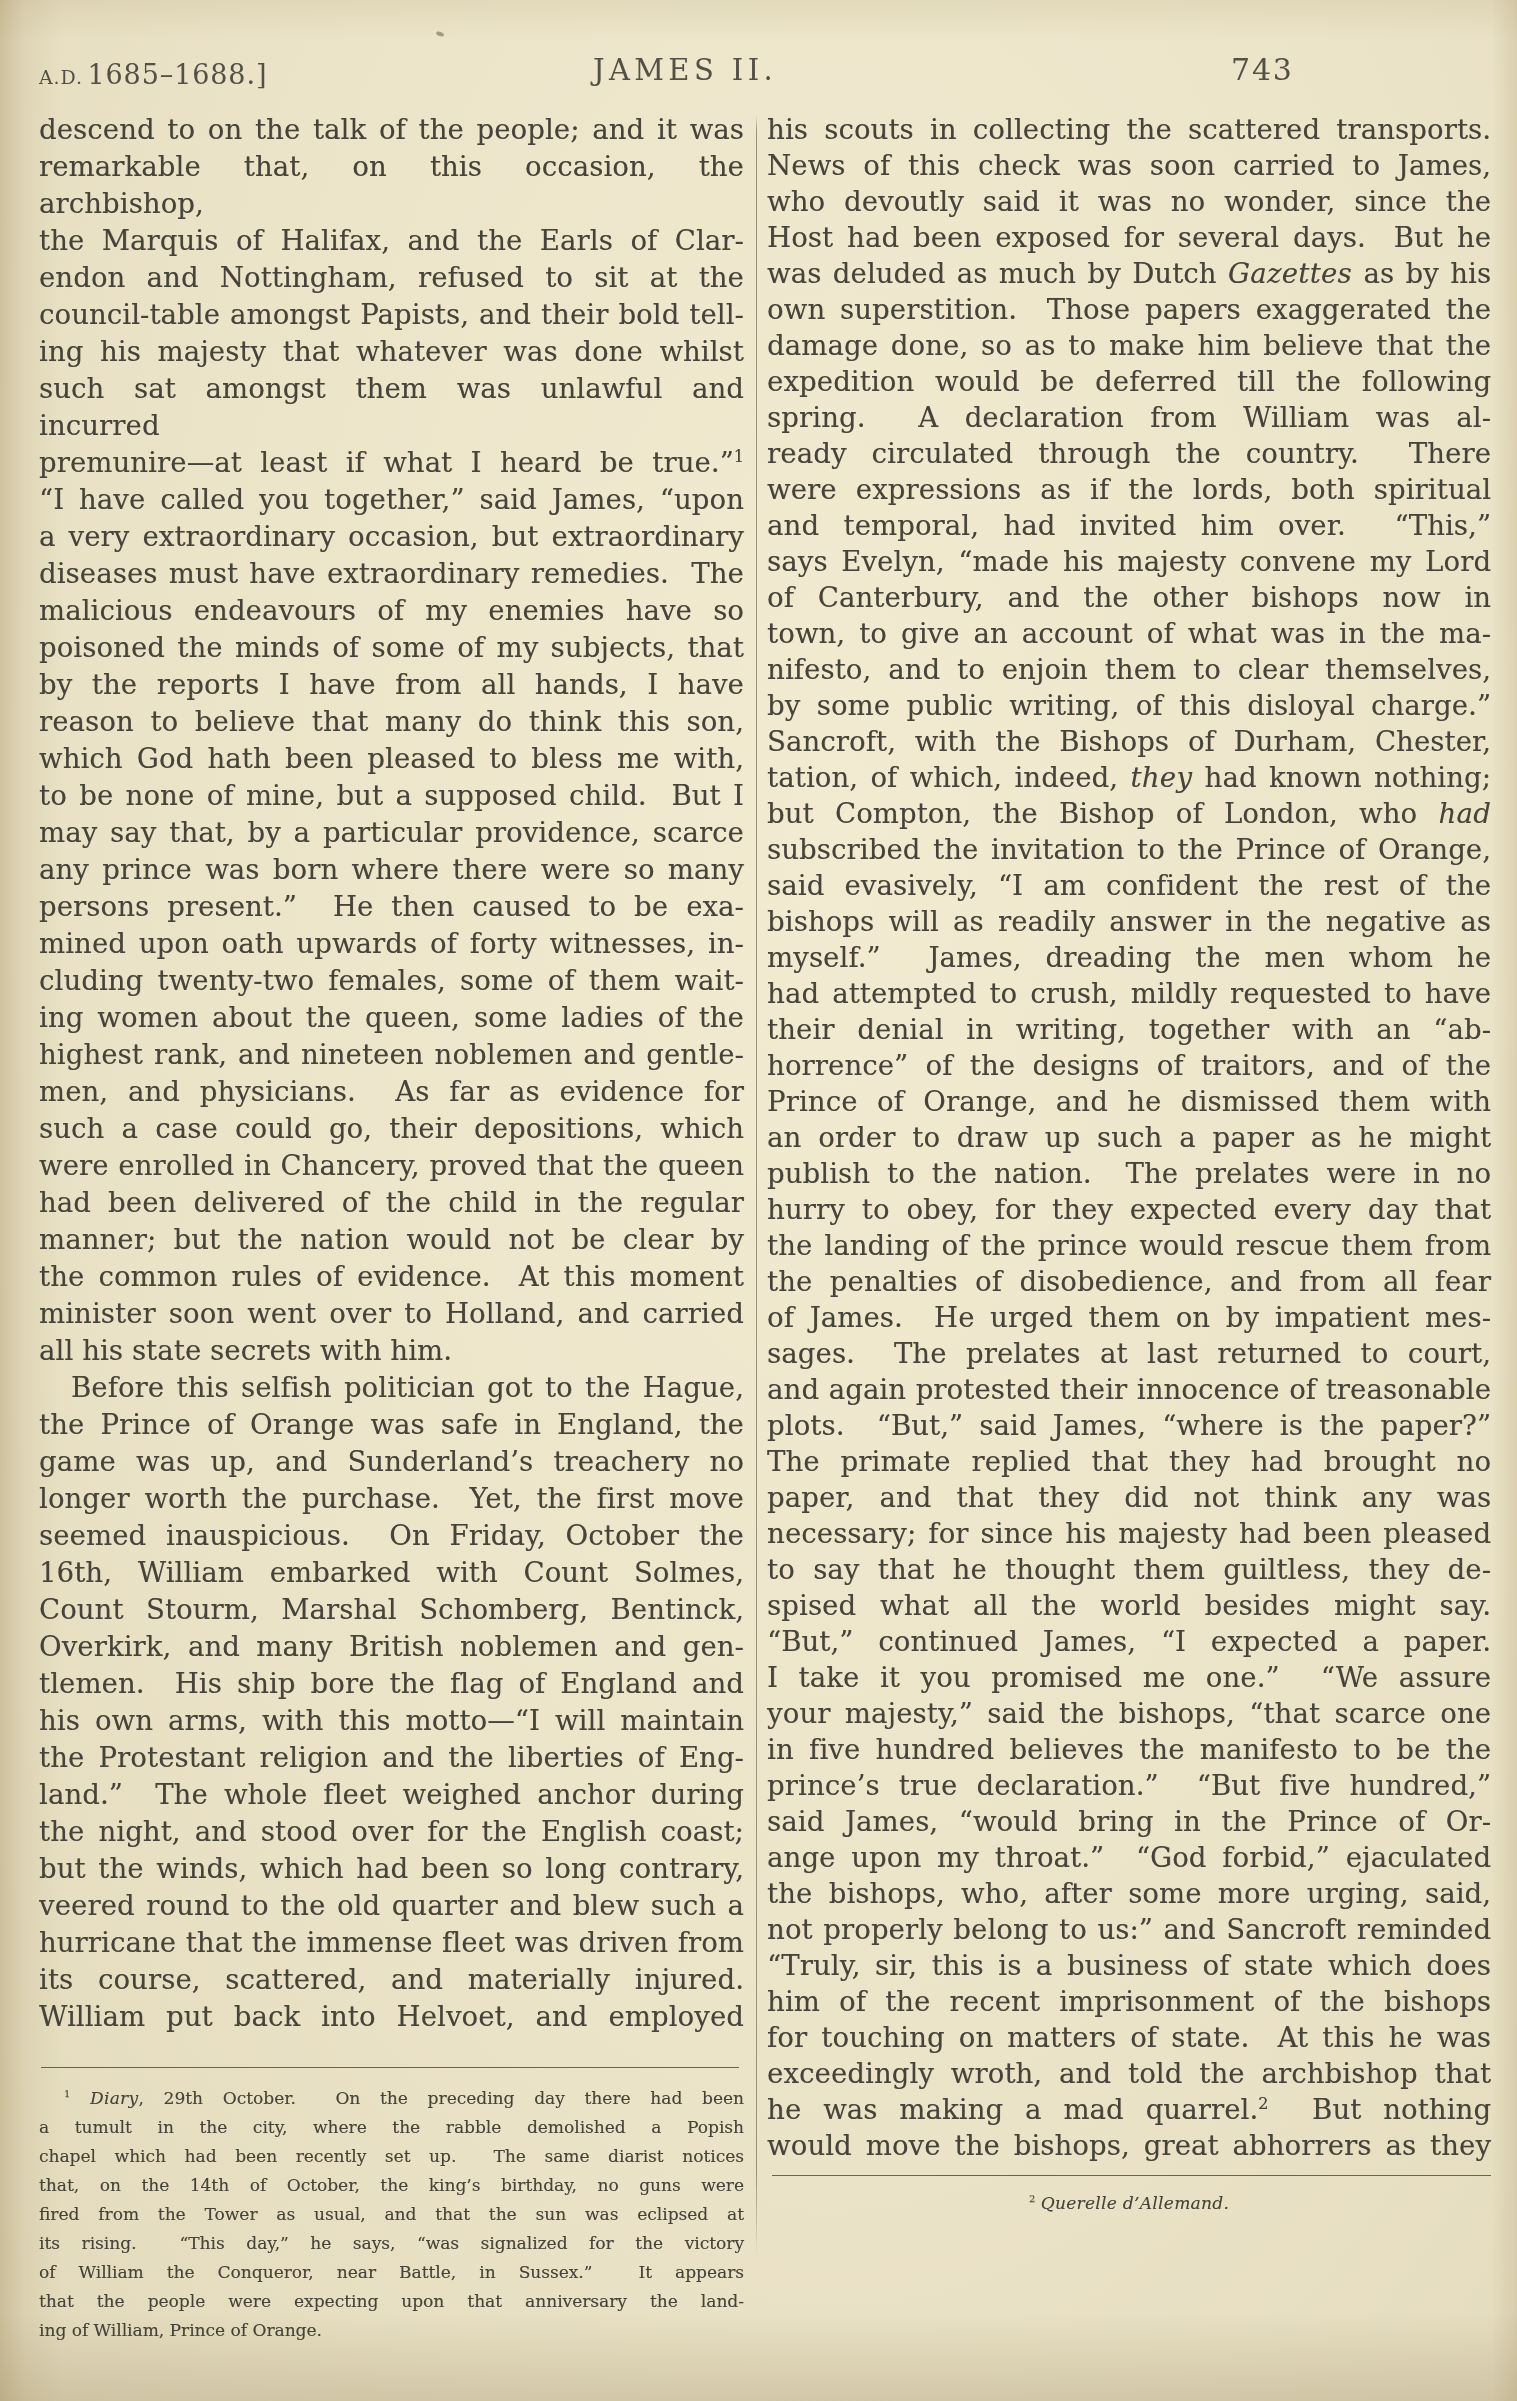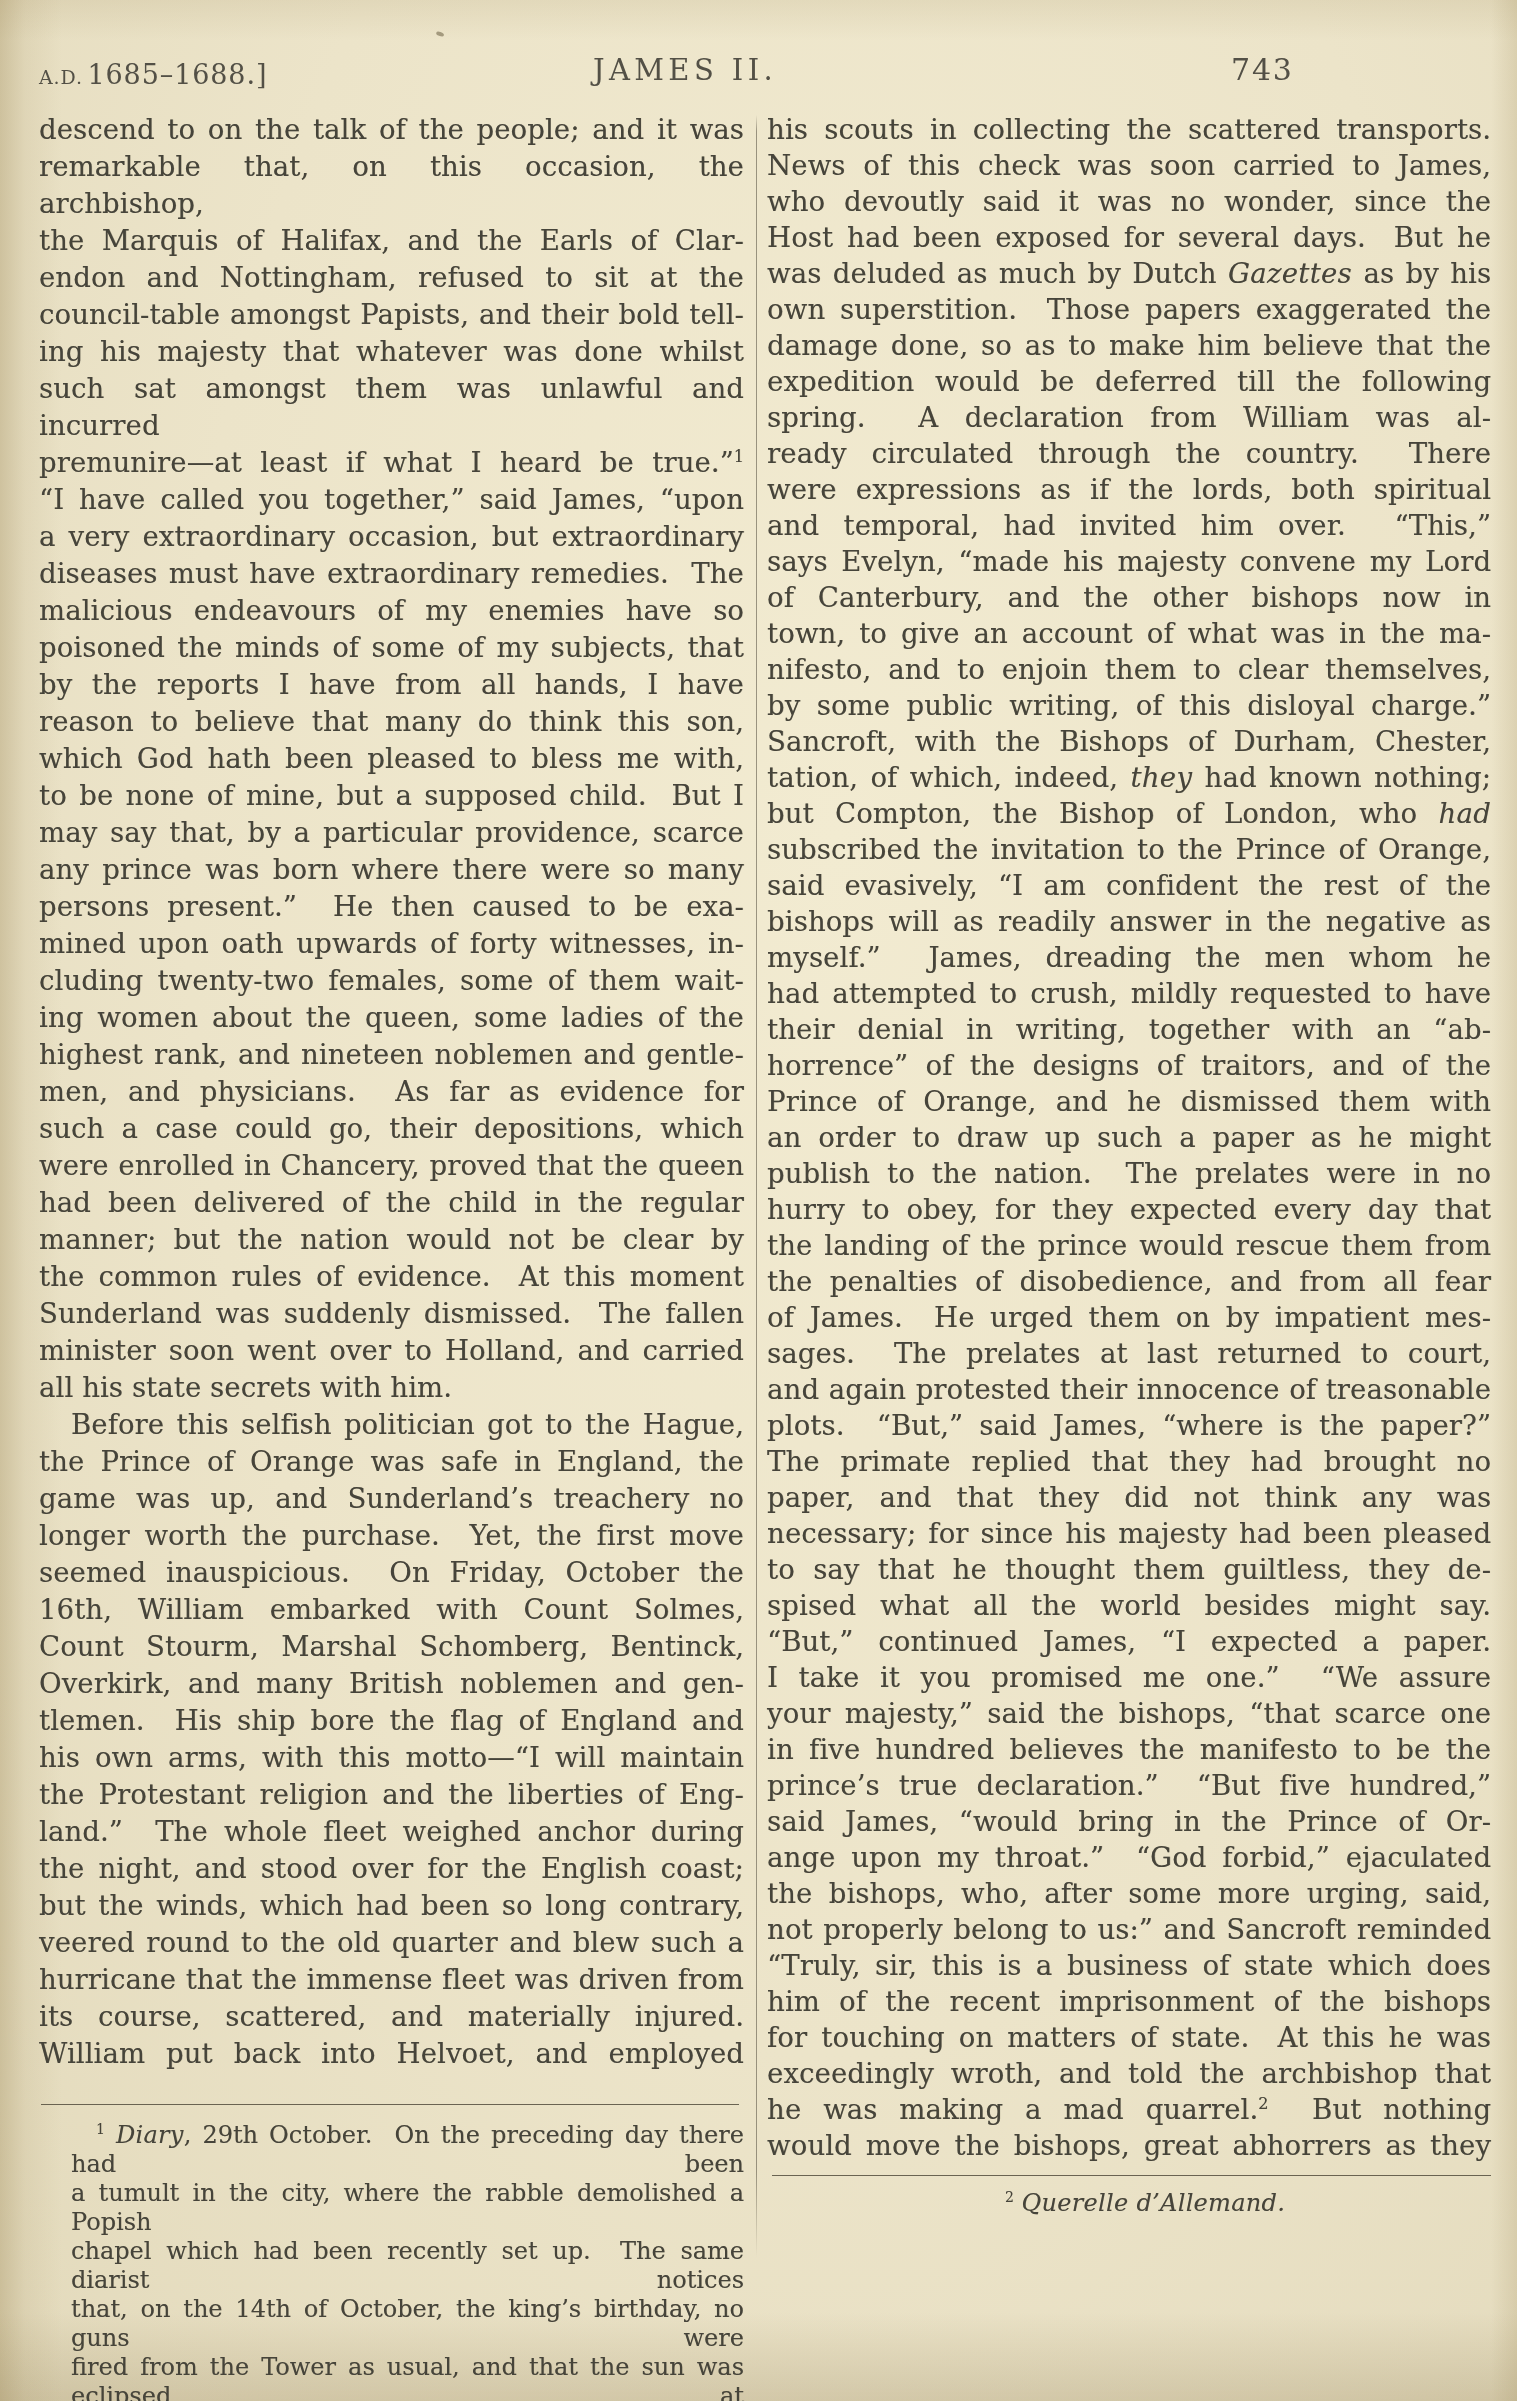--- a/index.html
+++ b/index.html
@@ -45,24 +45,23 @@
   .col-right .ln{line-height:36px;}
   .ln.end{text-align-last:left;}
   .ln.indent{text-indent:32px;}
   sup{font-size:58%;line-height:0;vertical-align:super;letter-spacing:0;}
   i{letter-spacing:0.3px;}
   
   .fnsep{height:0;border-top:1.8px solid rgba(74,68,52,.8);}
   .col-left .fnsep{margin:32px 5.3px 16px 1.8px;}
   .col-right .fnsep{margin:12.4px 0 12.4px 5.3px;}
   .fn-line{
-    font-size:24px;
+    font-size:17px;
     text-align:justify;text-align-last:justify;
     text-shadow:0.3px 0.3px 0.4px rgba(62,58,46,.35);
-    margin-left:32px;
   }
   .col-left .fn-line{line-height:29px;}
   .col-right .fn-line{line-height:28px;}
   .fn-line.end{text-align-last:left;}
   .fn-line.indent{text-indent:25px;}
   .fn-line.center{text-align:center;text-align-last:center;}
 </style>
 </head>
 <body>
 
@@ -104,21 +103,20 @@
           <div class="ln">mined upon oath upwards of forty witnesses, in-</div>
           <div class="ln">cluding twenty-two females, some of them wait-</div>
           <div class="ln">ing women about the queen, some ladies of the</div>
           <div class="ln">highest rank, and nineteen noblemen and gentle-</div>
           <div class="ln">men, and physicians.&nbsp; As far as evidence for</div>
           <div class="ln">such a case could go, their depositions, which</div>
           <div class="ln">were enrolled in Chancery, proved that the queen</div>
           <div class="ln">had been delivered of the child in the regular</div>
           <div class="ln">manner; but the nation would not be clear by</div>
           <div class="ln">the common rules of evidence.&nbsp; At this moment</div>
-          <div class="ln">Sunderland was suddenly dismissed.&nbsp; The fallen</div>
           <div class="ln">minister soon went over to Holland, and carried</div>
           <div class="ln end">all his state secrets with him.</div>
           <div class="ln indent">Before this selfish politician got to the Hague,</div>
           <div class="ln">the Prince of Orange was safe in England, the</div>
           <div class="ln">game was up, and Sunderland’s treachery no</div>
           <div class="ln">longer worth the purchase.&nbsp; Yet, the first move</div>
           <div class="ln">seemed inauspicious.&nbsp; On Friday, October the</div>
           <div class="ln">16th, William embarked with Count Solmes,</div>
           <div class="ln">Count Stourm, Marshal Schomberg, Bentinck,</div>
           <div class="ln">Overkirk, and many British noblemen and gen-</div>

